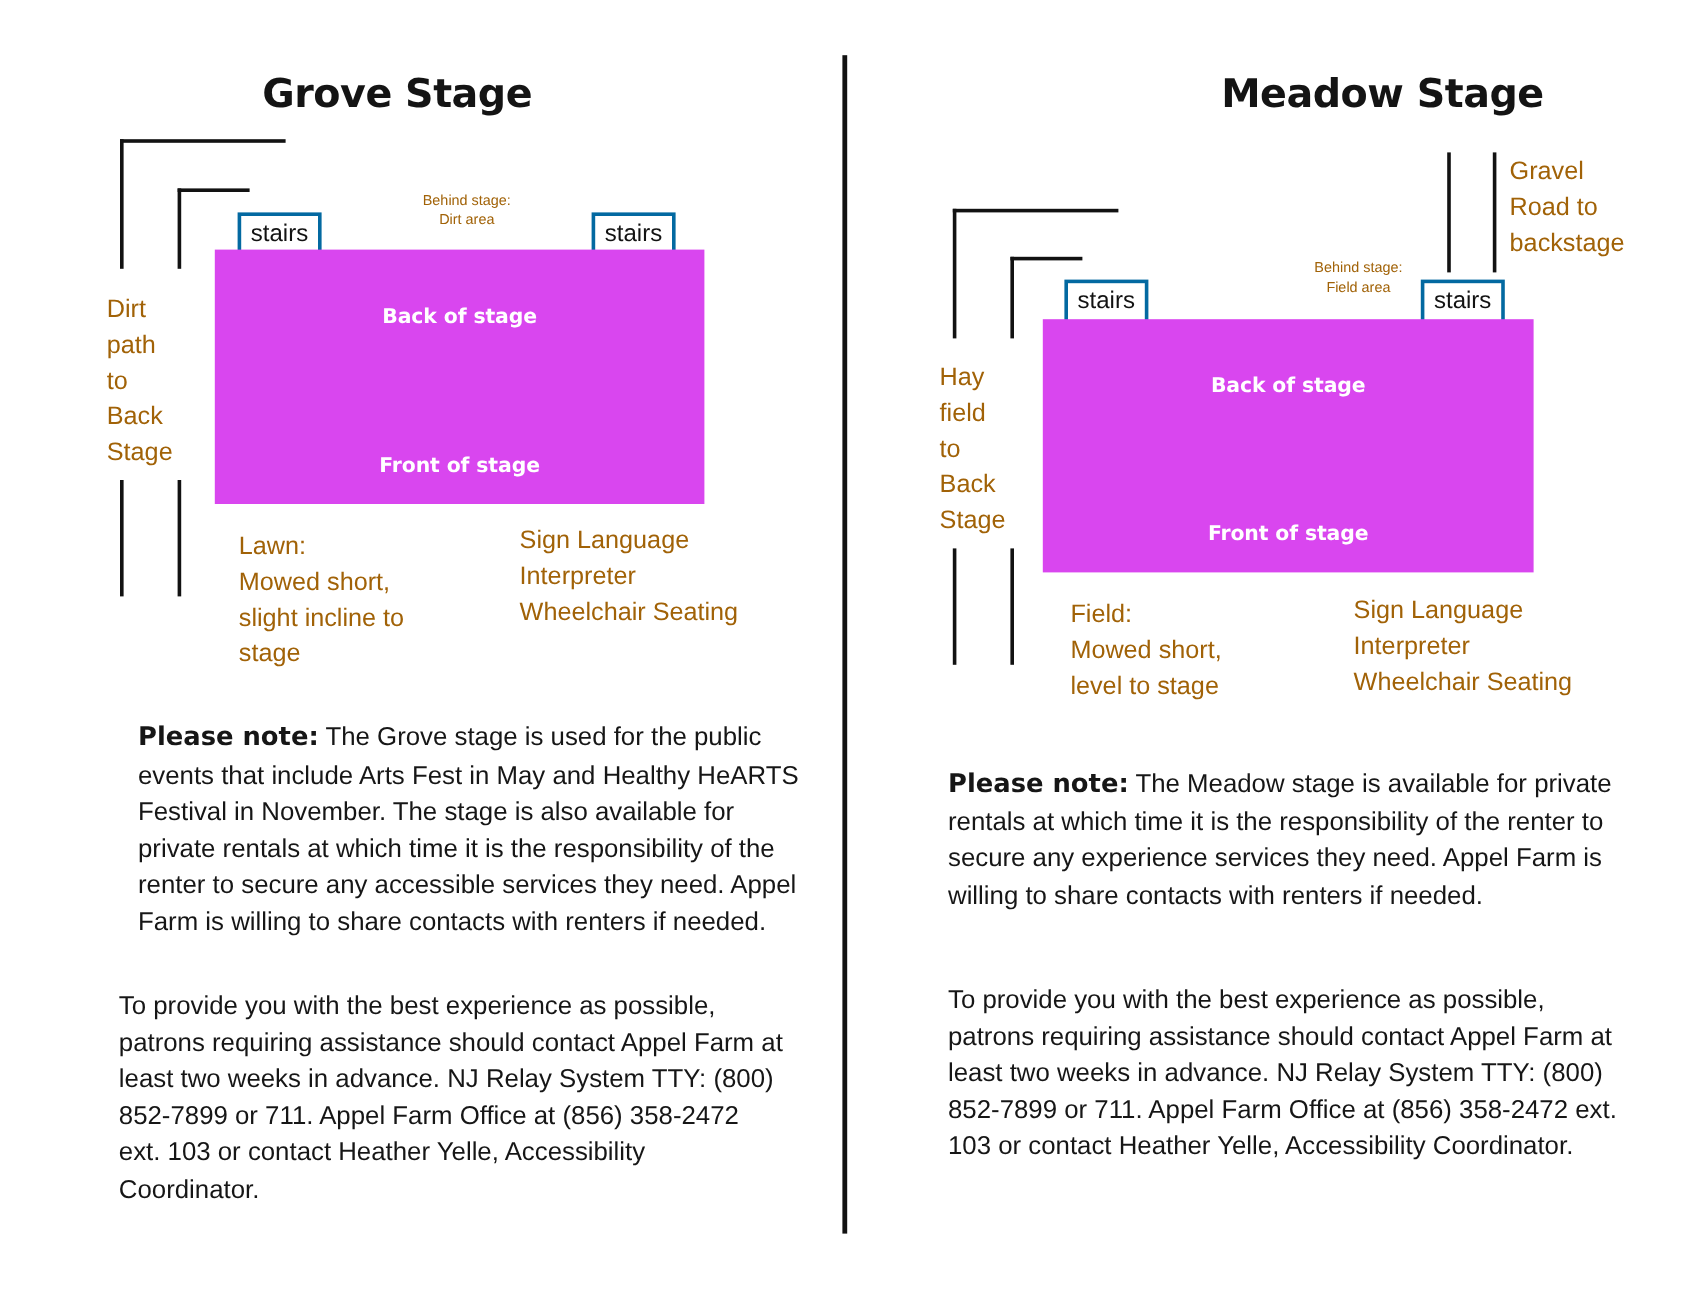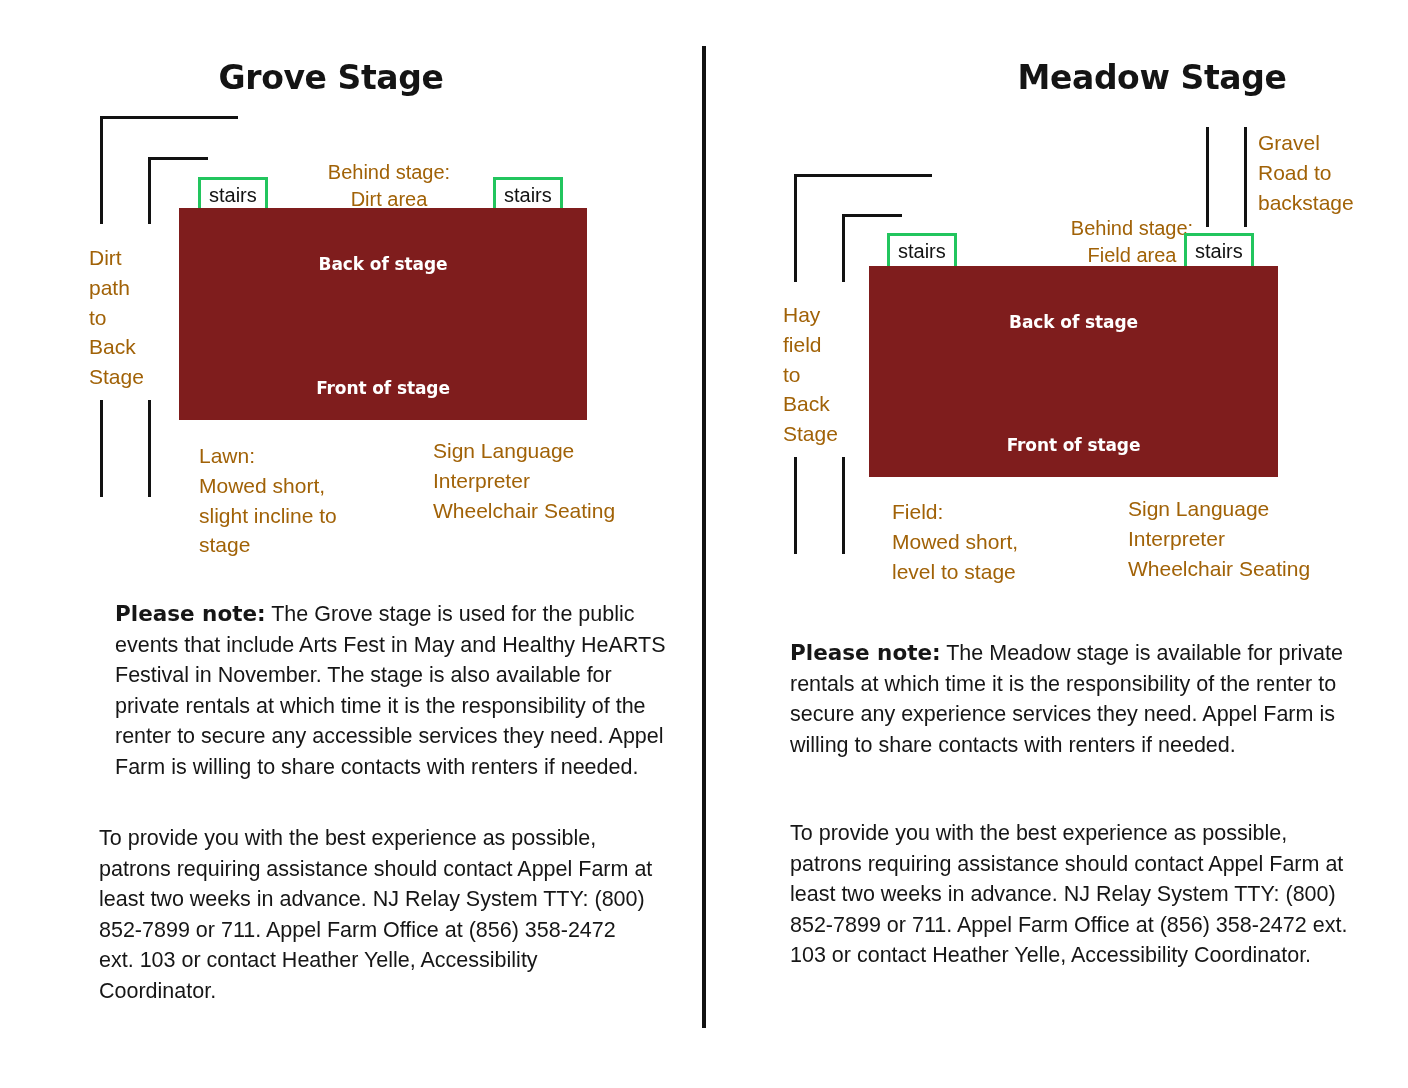--- a/index.html
+++ b/index.html
@@ -47,56 +47,56 @@
     letter-spacing: -0.4px;
     color: #141414;
     font-family: "DejaVu Sans", "Liberation Sans", sans-serif;
   }
   .panel-grove  .stage-title { left: -20px; }
   .panel-meadow .stage-title { left: 8px; }
 
   
   .stage-block {
     position: absolute;
-    background: #7f1d1d;
+    background: #d946ef;
   }
   .stage-label {
     position: absolute;
     width: 100%;
     text-align: center;
     color: #ffffff;
     font-size: 17px;
     font-weight: 700;
     font-family: "DejaVu Sans", "Liberation Sans", sans-serif;
     letter-spacing: -0.1px;
   }
   .stage-label.back  { top: 46px; }
   .stage-label.front { bottom: 22px; }
 
   
   .stairs-box {
     position: absolute;
-    border: 3px solid #22c55e;
+    border: 3px solid #0369a1;
     background: #ffffff;
     font-size: 20px;
     line-height: 1;
     padding: 5px 8px 7px 8px;
     color: #121212;
     font-family: "Liberation Sans", sans-serif;
   }
 
   
   .txt {
     position: absolute;
     font-size: 21px;
     line-height: 1.42;
     color: #a16207;
     white-space: pre-line;
   }
-  .txt-sm { font-size: 20px; line-height: 1.35; }
+  .txt-sm { font-size: 12px; line-height: 1.35; }
 
   
   .ln { position: absolute; background: #121212; }
   .ln-v { width: 3px; }
   .ln-h { height: 3px; }
 
   
   .para {
     position: absolute;
     font-size: 21.5px;

